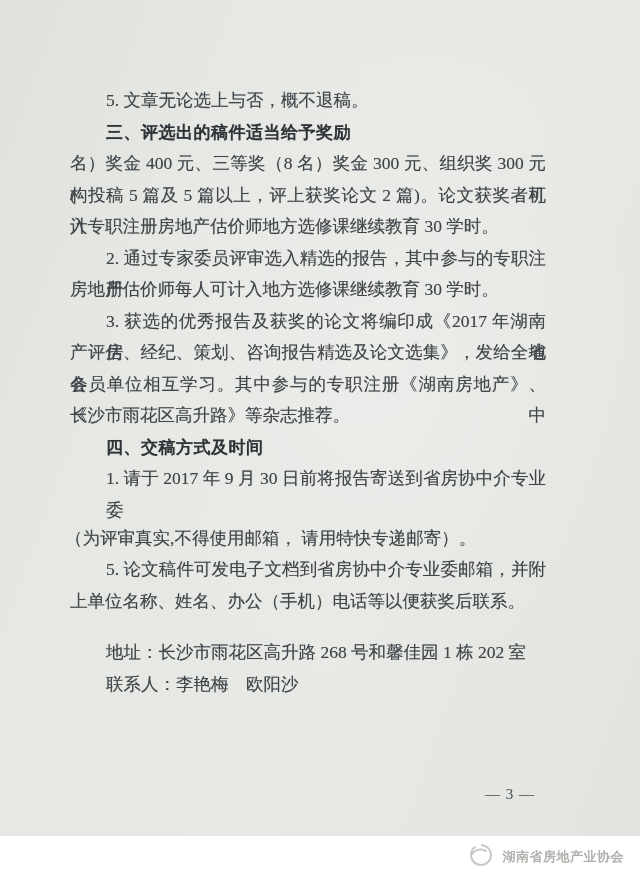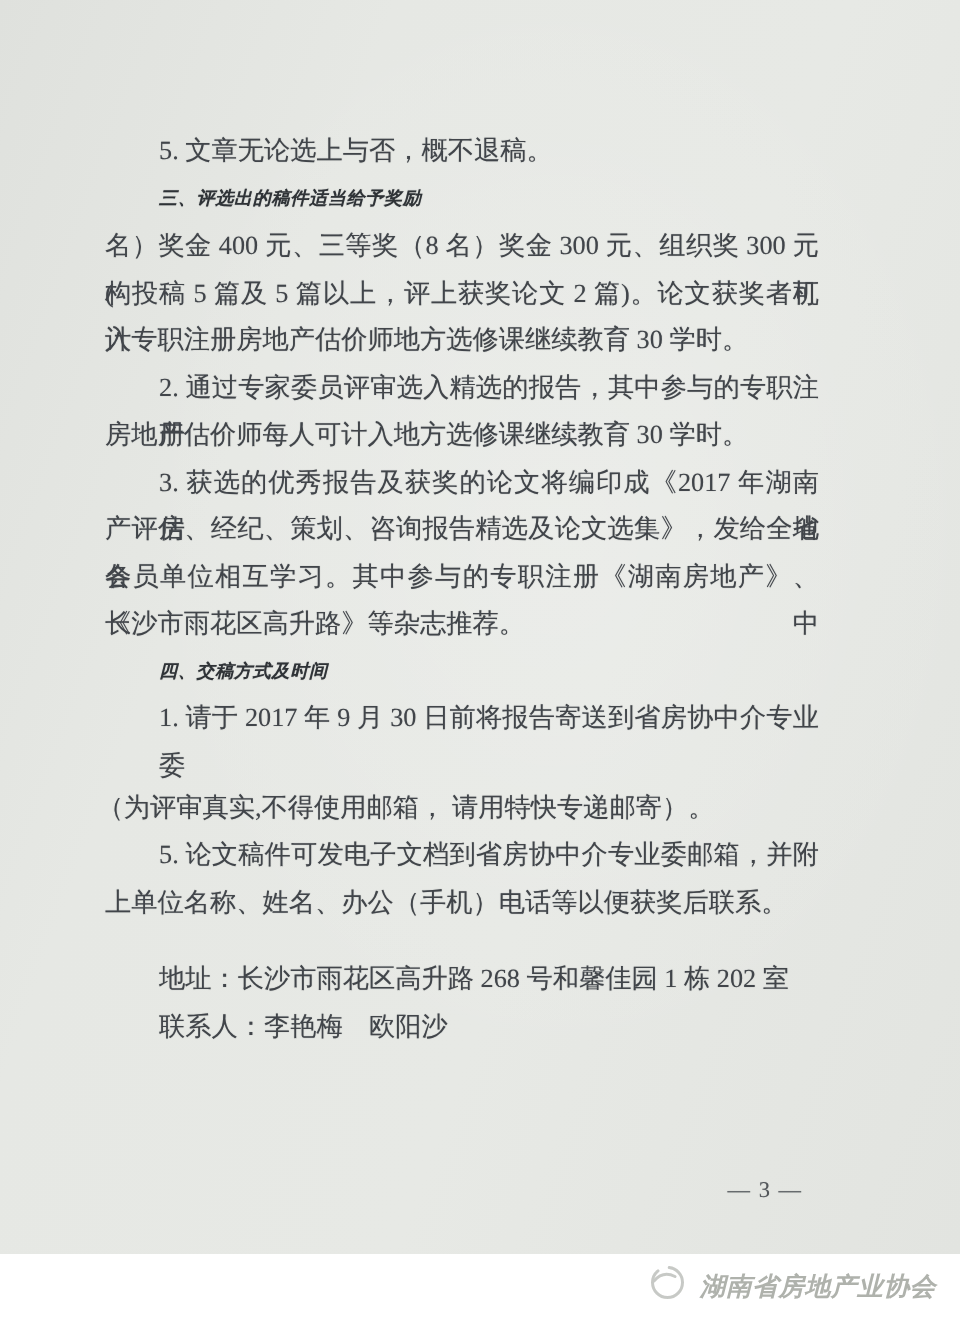--- a/index.html
+++ b/index.html
@@ -31,46 +31,44 @@
   .line.justify {
     white-space: normal;
     text-align: justify;
     text-align-last: justify;
   }
   .line.heading {
     font-family: "Liberation Sans", "DejaVu Sans", sans-serif;
     font-weight: bold;
     color: #2f3337;
     letter-spacing: 0.5px;
-    font-size: 12px;
-    font-style: italic;
+    font-size: 17px;
   }
   .line.hang { margin-left: -5px; margin-top: 28px; }
   .line.gap { margin-top: 20px; }
   .page-number {
     position: absolute;
     left: 455px; top: 786px; width: 110px;
     color: #53575b;
     font-size: 15px;
     letter-spacing: 1px;
     text-align: center;
     text-shadow: 0 0 0.6px rgba(80,84,88,0.4);
   }
   .footer-watermark {
     position: absolute;
     top: 841px; right: 16px;
     display: flex;
     align-items: center;
     gap: 7px;
     color: #abaea8;
     font-weight: bold;
-    font-size: 17px;
+    font-size: 13px;
     letter-spacing: 0.5px;
     opacity: 0.95;
-    font-style: italic;
   }
   .footer-watermark .logo { opacity: 0.75; }
 </style>
 </head>
 <body>
 
 <div class="page">
 
   <div class="text-block" id="lines">
       <div class="line indent">5. 文章无论选上与否，概不退稿。</div>

